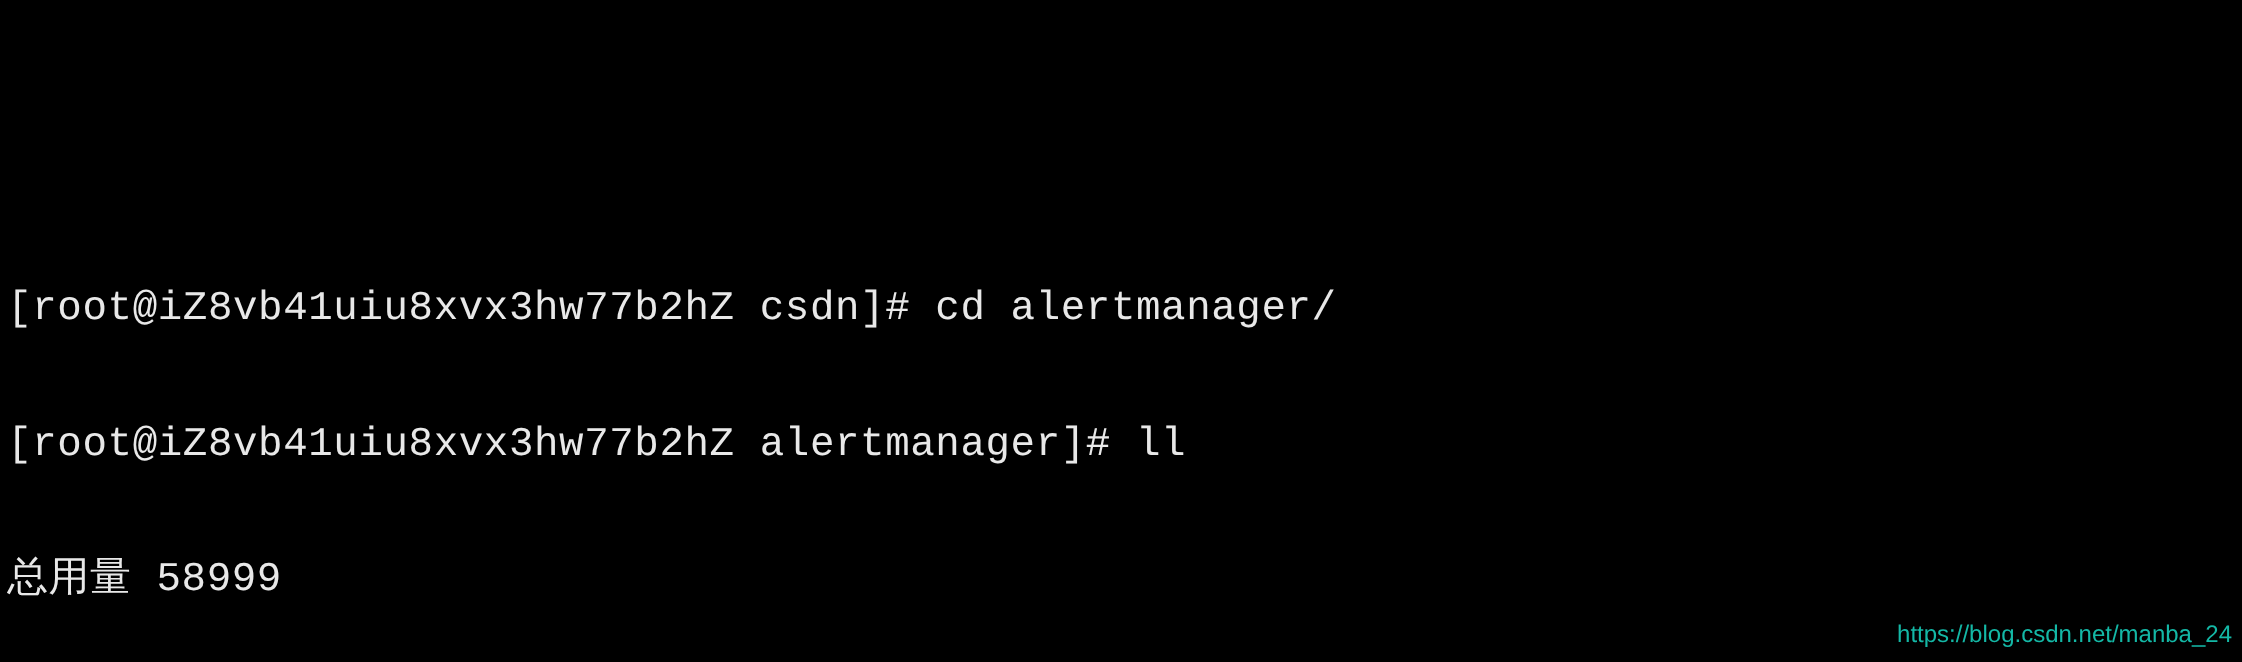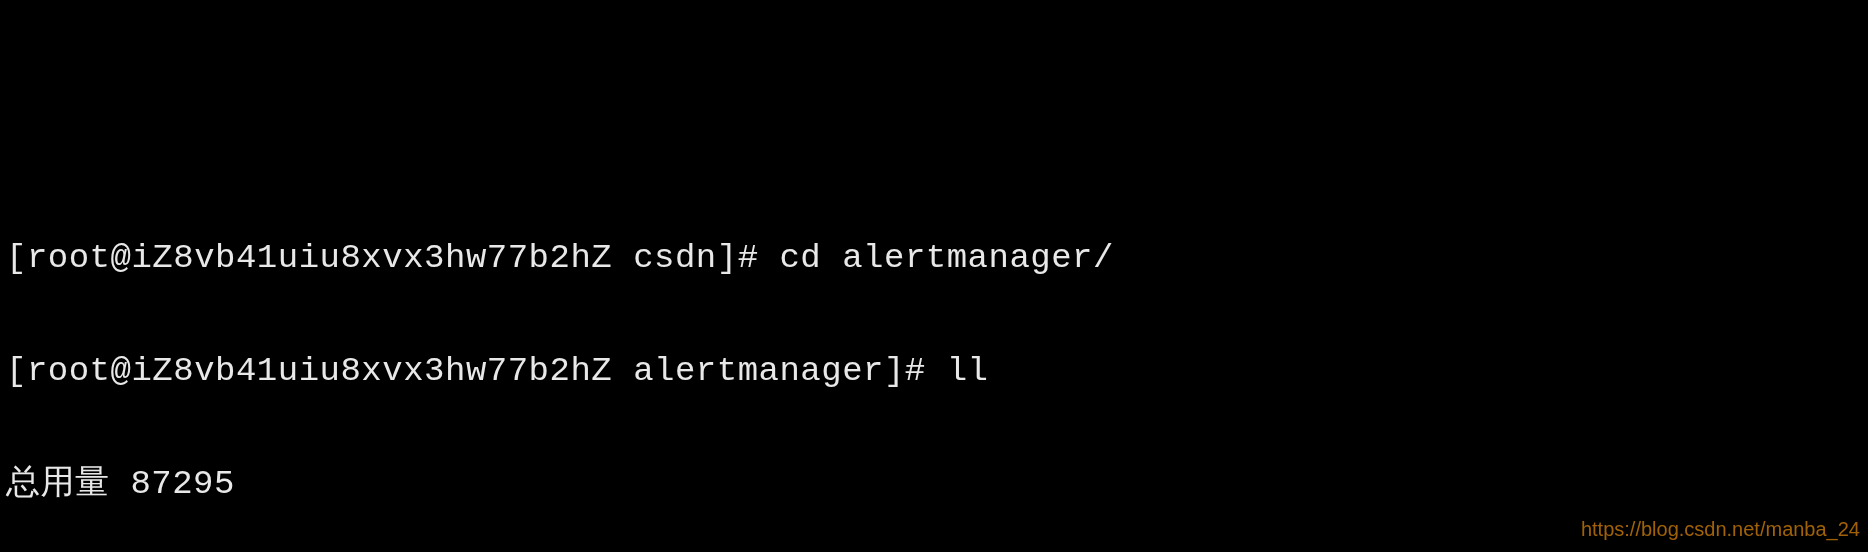--- a/index.html
+++ b/index.html
@@ -13,34 +13,34 @@
       letter-spacing: 0.5px;
       padding: 4px 6px;
       position: relative;
       white-space: pre;
     }
     .line { display: block; white-space: pre; }
     .watermark {
       position: absolute;
       right: 8px;
       bottom: 6px;
-      color: #a16207;
+      color: #14b8a6;
       font-family: Arial, sans-serif;
       font-size: 20px;
       letter-spacing: 0;
     }
     
   </style>
 </head>
 <body>
 
 
 
 <div class="line"><span>[<span>root</span>@<span>iZ8vb41uiu8xvx3hw77b2hZ</span> <span>csdn</span>]# </span><span>cd alertmanager/</span></div>
 <div class="line"><span>[<span>root</span>@<span>iZ8vb41uiu8xvx3hw77b2hZ</span> <span>alertmanager</span>]# </span><span>ll</span></div>
-<div class="line">总用量 87295</div>
+<div class="line">总用量 58999</div>
 
 
 
 <div class="watermark">https://blog.csdn.net/manba_24</div>
 
 
 
 
 </body></html>

